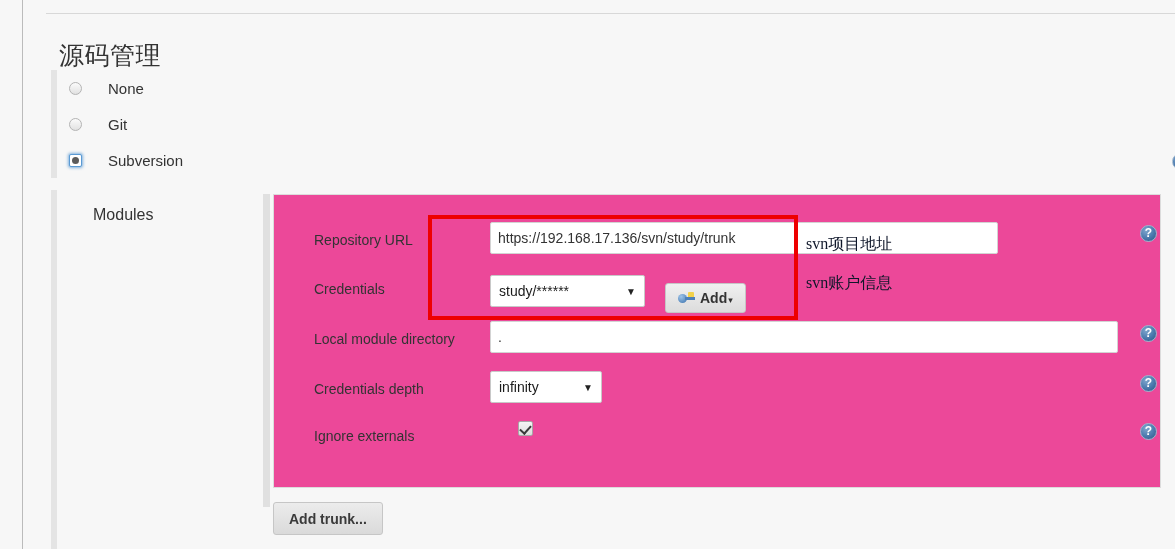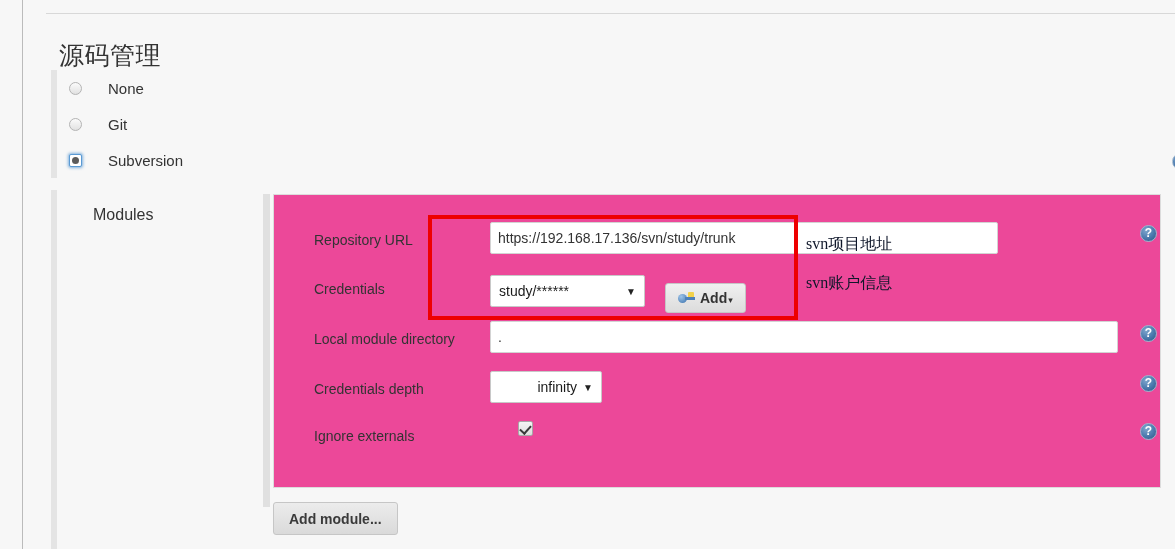--- a/index.html
+++ b/index.html
@@ -395,33 +395,33 @@
         </span>
         <span id="add-cred-label">Add</span>
         <span id="add-cred-caret">▾</span>
       </div>
 
       <div class="field-label" style="left:40px; top:136px;text-align:center;">Local module directory</div>
       <div class="text-input" style="left:216px; top:126px; width:628px;">.</div>
       <div class="help-icon card-help" style="top:130px;">?</div>
 
       <div class="field-label" style="left:40px; top:186px;">Credentials depth</div>
-      <div class="select-box" style="left:216px; top:176px; width:112px;text-align:right;">
+      <div class="select-box" style="left:216px; top:176px; width:112px;">
         <span class="select-value">infinity</span>
         <span class="select-arrow">▼</span>
       </div>
       <div class="help-icon card-help" style="top:180px;">?</div>
 
       <div class="field-label" style="left:40px; top:233px;">Ignore externals</div>
       <div id="ignore-externals-checkbox"></div>
       <div class="help-icon card-help" style="top:228px;">?</div>
 
     </div>
 
-    <div id="add-module-button">Add module...</div>
+    <div id="add-module-button">Add trunk...</div>
 
   </div>
 
 </div>
 
 <div id="annotation-box"></div>
 <div class="annotation-text" id="annotation-url-text">svn项目地址</div>
 <div class="annotation-text" id="annotation-cred-text">svn账户信息</div>
 
 </body></html>

